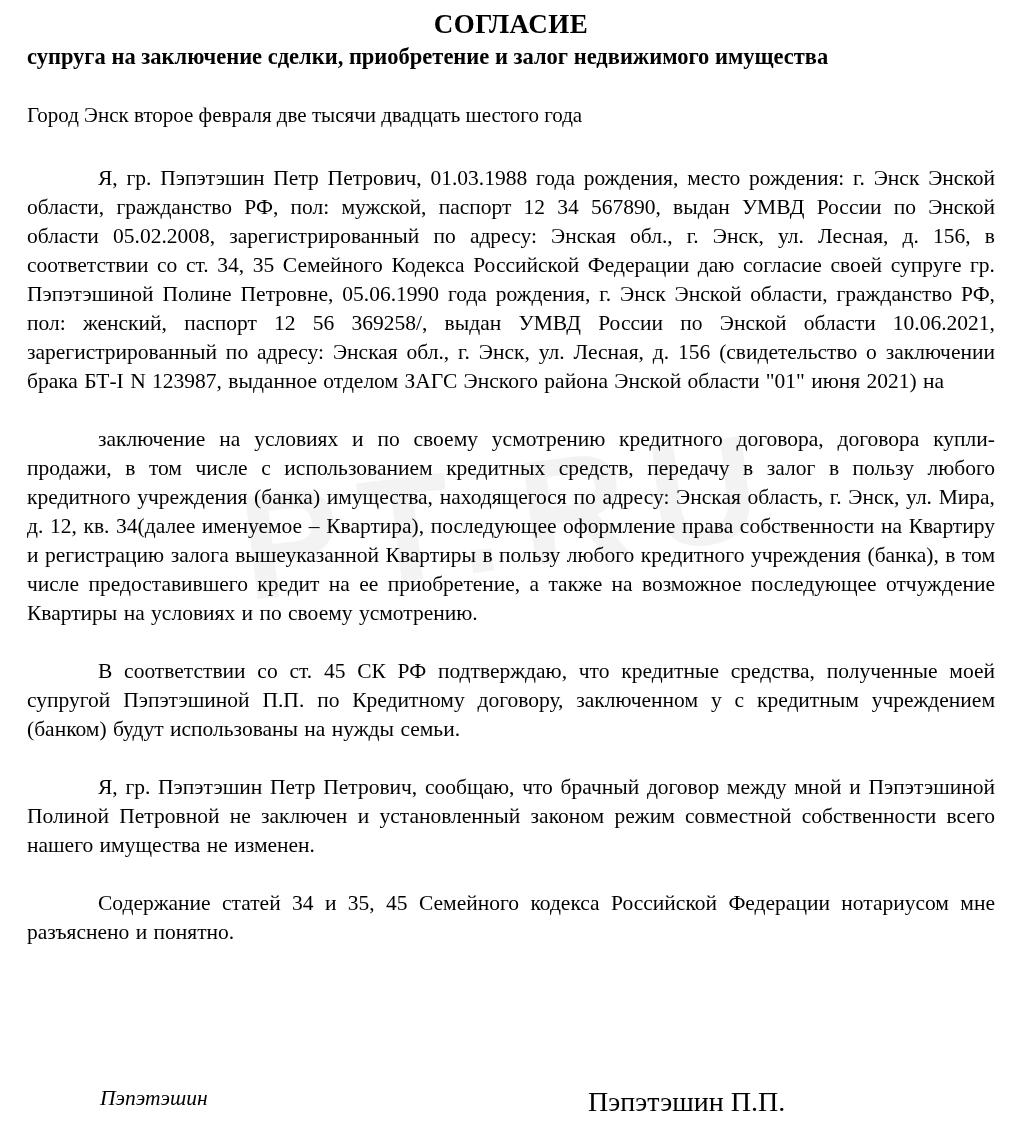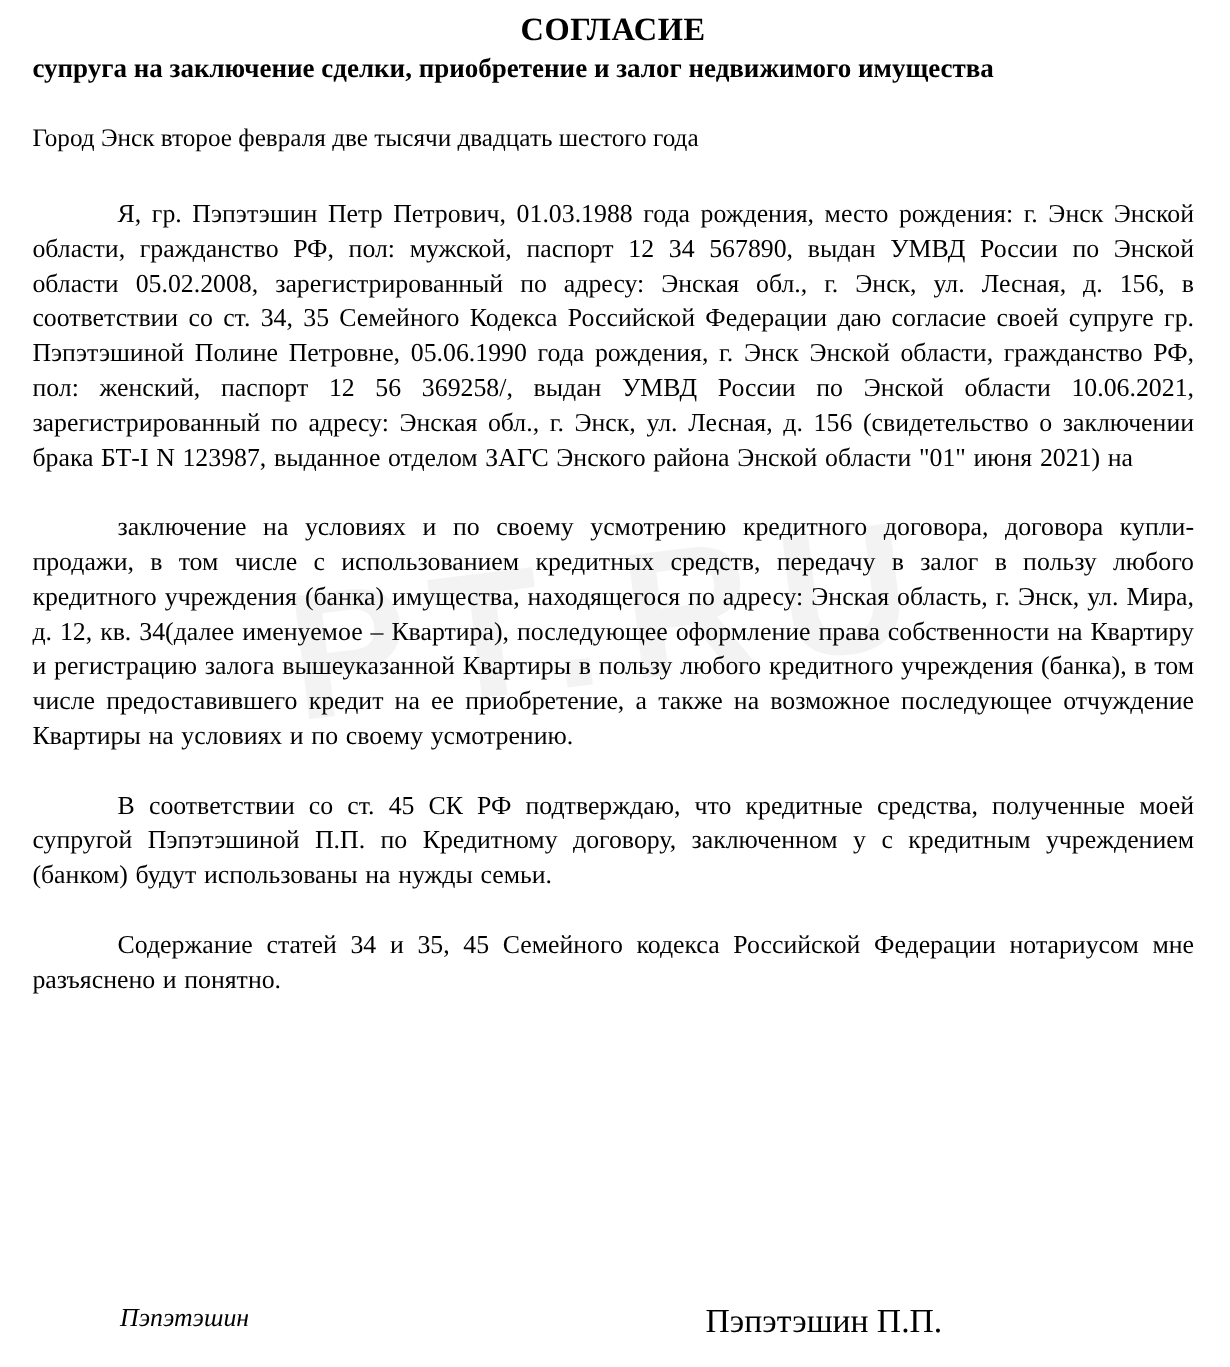--- a/index.html
+++ b/index.html
@@ -100,20 +100,21 @@
     <h2 class="doc-subtitle">супруга на заключение сделки, приобретение и залог недвижимого имущества</h2>
 
     <div class="dateline">Город Энск второе февраля две тысячи двадцать шестого года</div>
 
     <p class="body-par first">Я, гр. Пэпэтэшин Петр Петрович, 01.03.1988 года рождения, место рождения: г. Энск Энской области, гражданство РФ, пол: мужской, паспорт 12 34 567890, выдан УМВД России по Энской области 05.02.2008, зарегистрированный по адресу: Энская обл., г. Энск, ул. Лесная, д. 156, в соответствии со ст. 34, 35 Семейного Кодекса Российской Федерации даю согласие своей супруге гр. Пэпэтэшиной Полине Петровне, 05.06.1990 года рождения, г. Энск Энской области, гражданство РФ, пол: женский, паспорт 12 56 369258/, выдан УМВД России по Энской области 10.06.2021, зарегистрированный по адресу: Энская обл., г. Энск, ул. Лесная, д. 156 (свидетельство о заключении брака БТ-I N 123987, выданное отделом ЗАГС Энского района Энской области "01" июня 2021) на</p>
 
     <p class="body-par">заключение на условиях и по своему усмотрению кредитного договора, договора купли-продажи, в том числе с использованием кредитных средств, передачу в залог в пользу любого кредитного учреждения (банка) имущества,  находящегося по адресу: Энская область, г. Энск, ул. Мира, д. 12, кв. 34(далее именуемое – Квартира), последующее оформление права собственности на Квартиру и регистрацию залога вышеуказанной Квартиры в пользу любого кредитного учреждения (банка), в том числе предоставившего кредит на ее приобретение,  а также на возможное последующее отчуждение Квартиры на условиях и по своему усмотрению.</p>
 
     <p class="body-par">В соответствии со ст. 45 СК РФ подтверждаю, что кредитные средства, полученные моей супругой Пэпэтэшиной П.П. по Кредитному договору, заключенном у с кредитным учреждением (банком) будут использованы на нужды семьи.</p>
 
+    <p class="body-par">Я, гр. Пэпэтэшин Петр Петрович, сообщаю, что брачный договор между мной и Пэпэтэшиной Полиной Петровной не заключен и установленный законом режим совместной собственности всего нашего имущества не изменен.</p>
 
     <p class="body-par">Содержание статей 34 и 35, 45 Семейного кодекса Российской Федерации нотариусом мне разъяснено и понятно.</p>
 
   </div>
 
   <div class="signature-row">
     <span class="signature-left">Пэпэтэшин</span>
     <span class="signature-right">Пэпэтэшин П.П.</span>
   </div>
 

